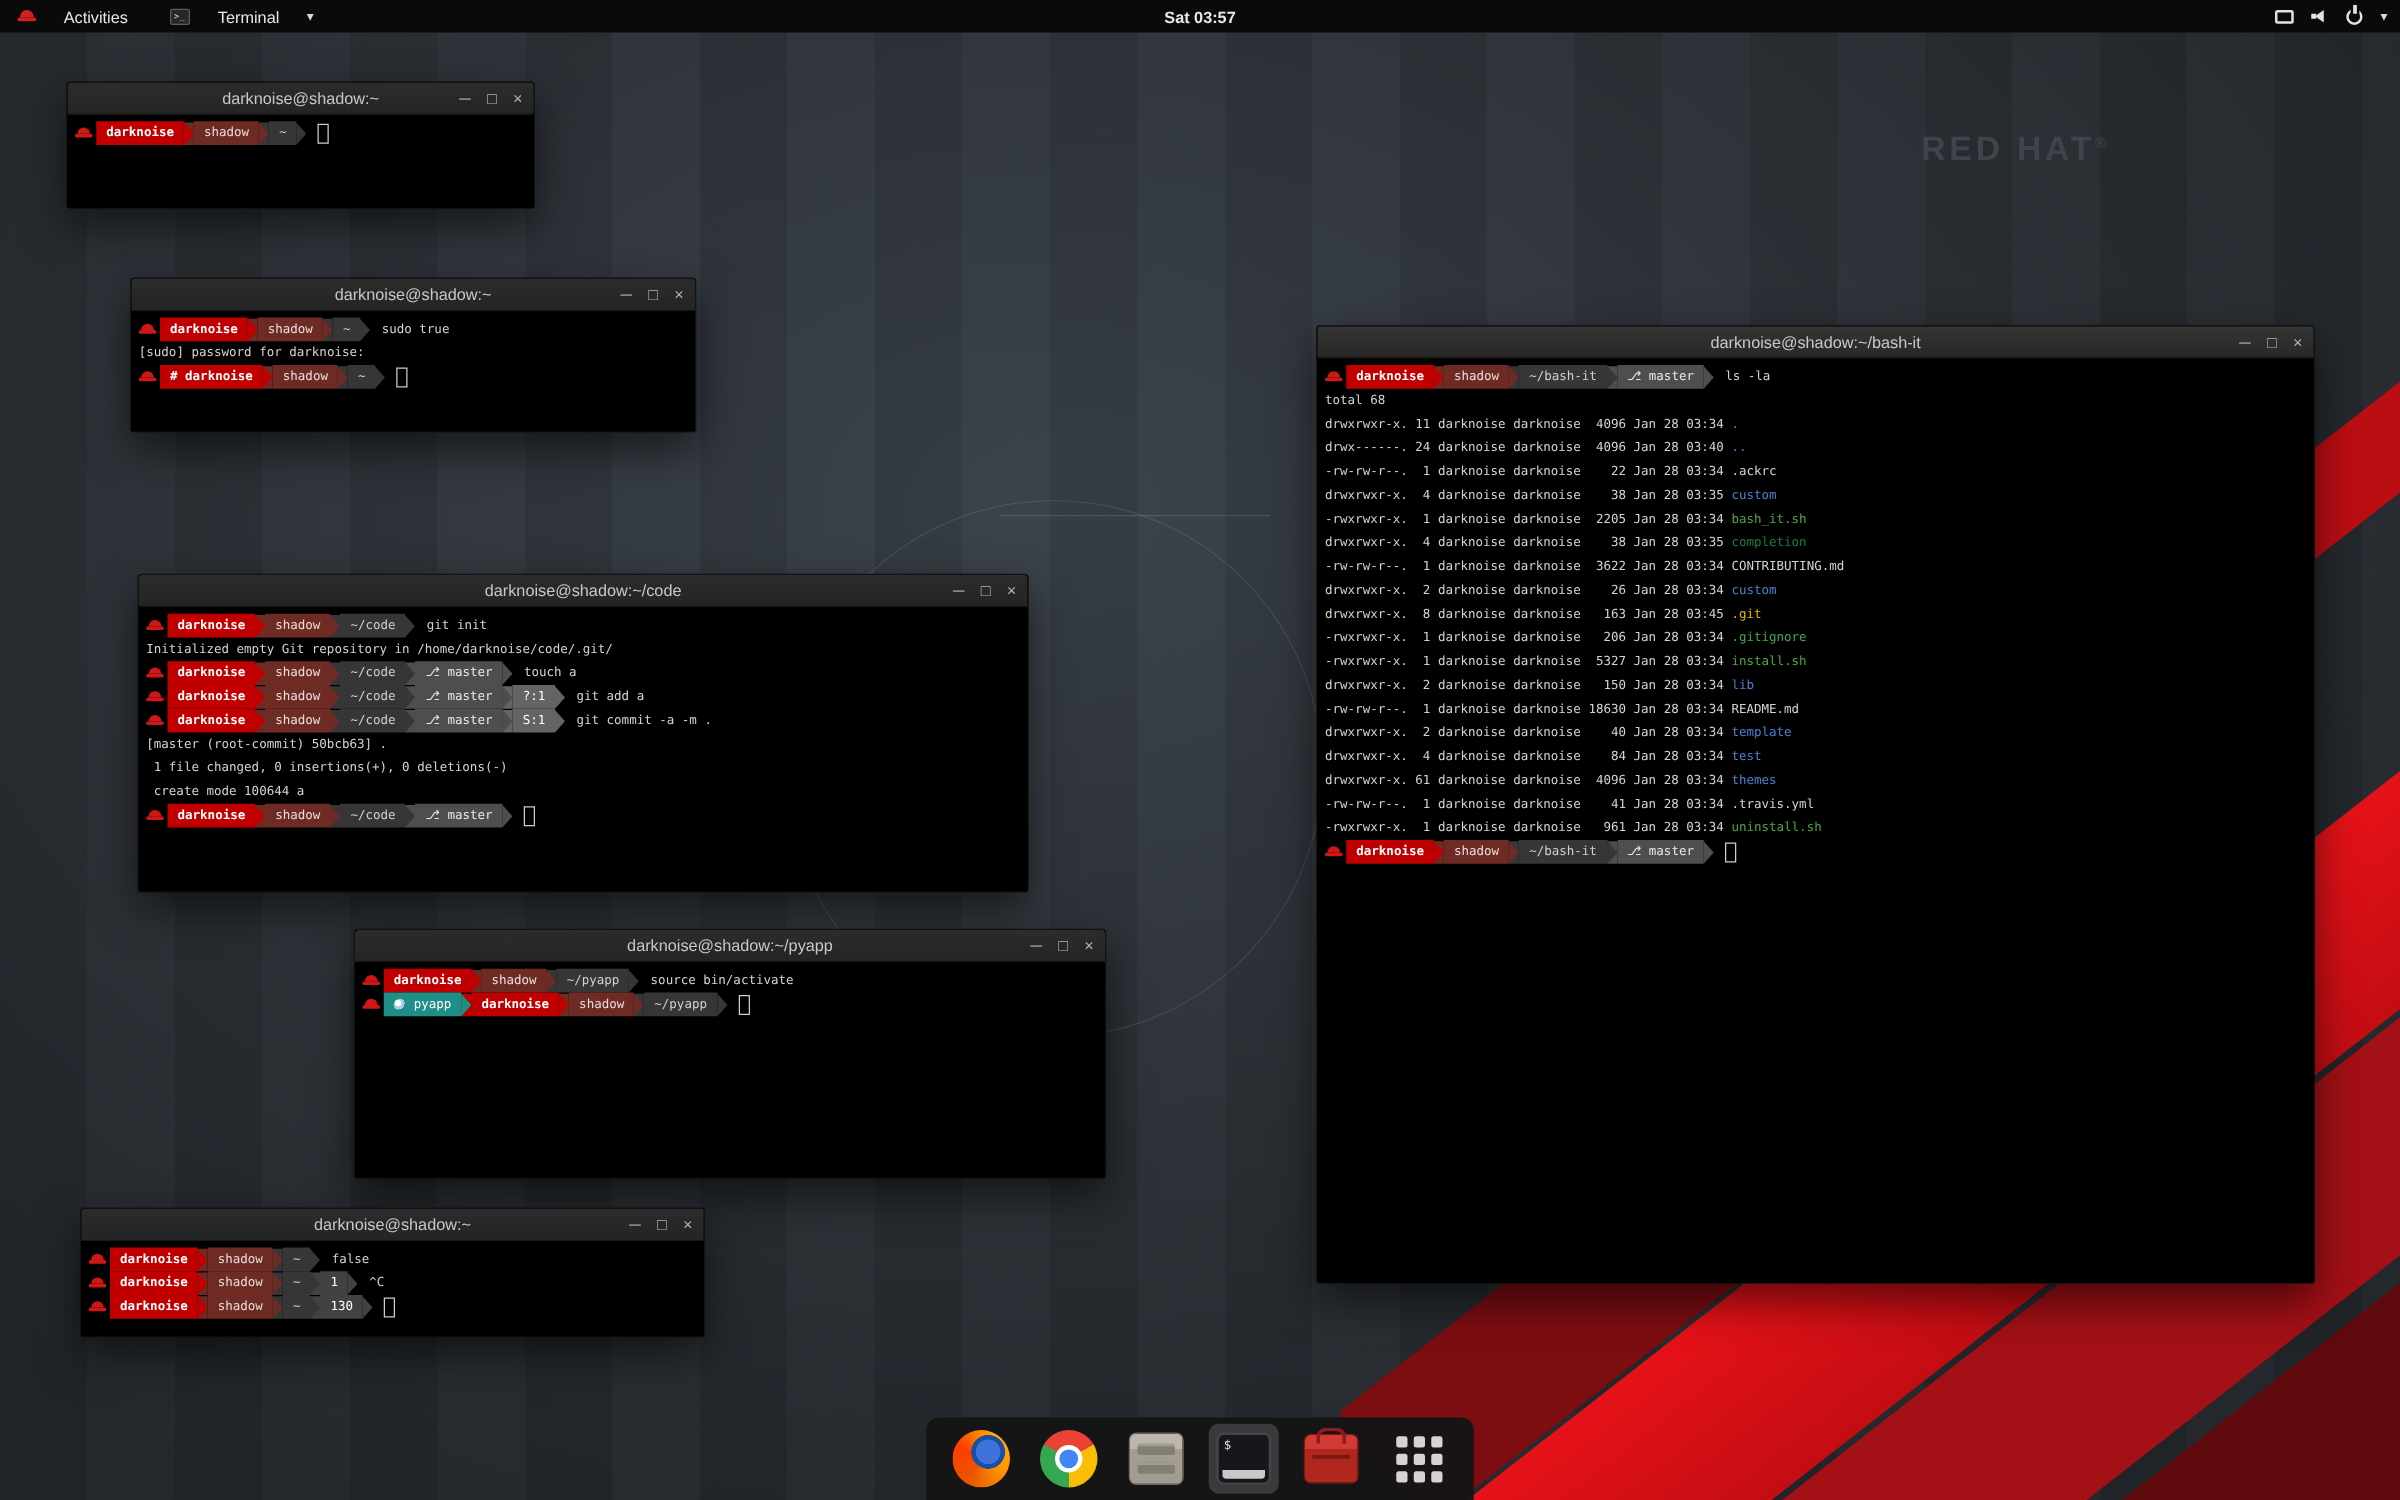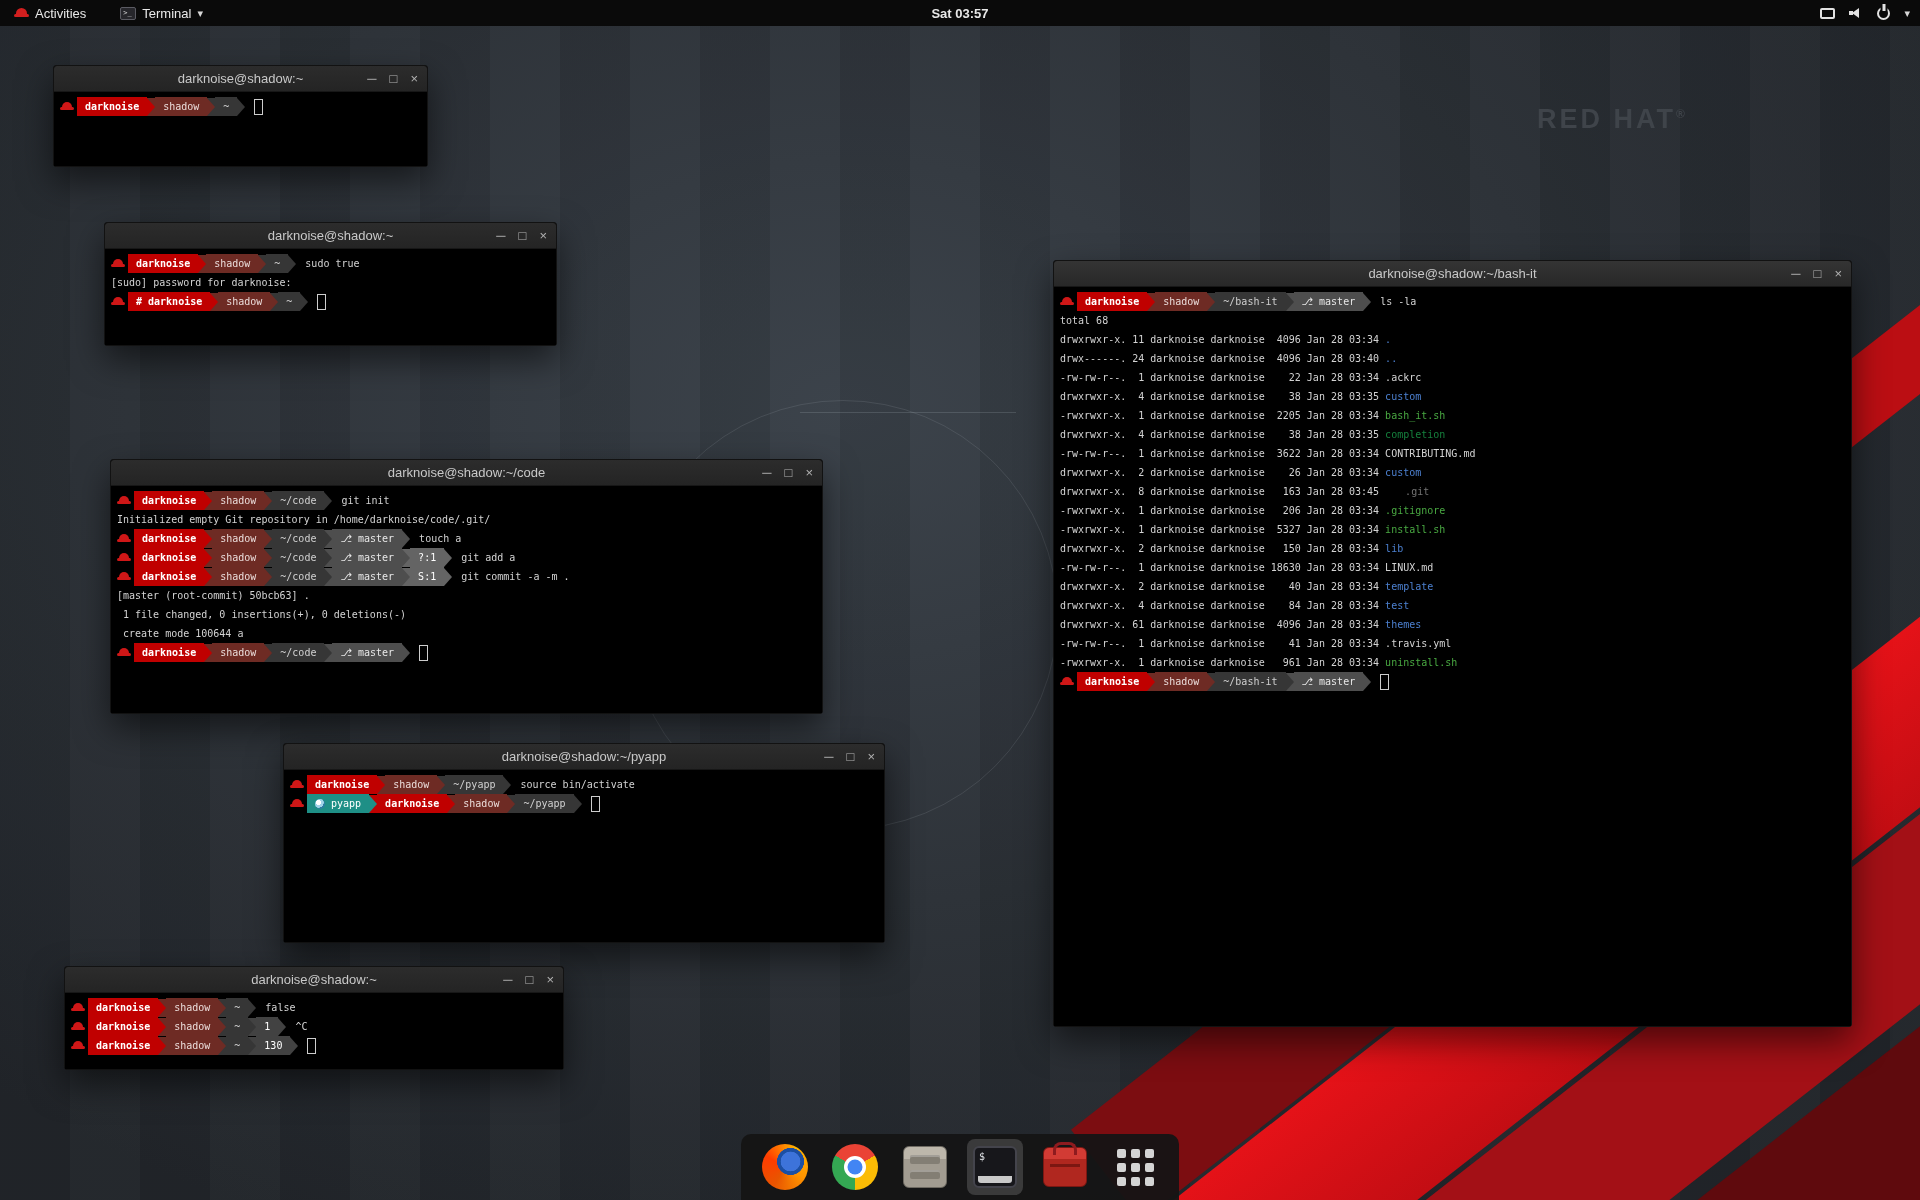--- a/index.html
+++ b/index.html
@@ -29,21 +29,21 @@
   
   .rh-logo { position:absolute; left:1537px; top:104px; user-select:none; }
   .rh-line1 { font-size:27px; font-weight:bold; letter-spacing:3px; color:#3f444a; }
   .rh-line2, .rh-line3 { font-size:44px; letter-spacing:2px; color:#54595f; line-height:48px; }
   .reg { font-size:12px; vertical-align:super; }
 
   
   .topbar { position:absolute; left:0; top:0; width:1920px; height:26px; background:#0a0a0a;
     display:flex; align-items:center; color:#e8e8e8; font-size:13px; z-index:50; }
   .tb-left { display:flex; align-items:center; gap:26px; padding-left:10px; }
-  .tb-item { display:flex; align-items:center; gap:6px; height:26px; padding:0 4px; cursor:default; }
+  .tb-item { display:flex; align-items:center; gap:22px; height:26px; padding:0 4px; cursor:default; }
   .tb-hat { position:relative; width:15px; height:14px; display:inline-block; }
   .tb-hat::before { content:''; position:absolute; left:2px; top:2px; width:11px; height:6px; background:#d21f1f; border-radius:6px 6px 0 0; }
   .tb-hat::after  { content:''; position:absolute; left:0; top:8px; width:15px; height:3px; background:#d21f1f; border-radius:2px; }
   .tb-termicon { width:16px; height:13px; background:#26262b; border:1px solid #5b5b63; border-radius:2px;
     font-family:"DejaVu Sans Mono",monospace; font-size:7px; color:#dadada; line-height:11px; padding-left:2px; display:inline-block; }
   .tb-caret { font-size:11px; color:#d8d8d8; }
   .tb-clock { position:absolute; left:50%; transform:translateX(-50%); font-weight:bold; }
   .tb-right { position:absolute; right:10px; top:0; height:26px; display:flex; align-items:center; gap:14px; }
   .icon-screen { width:15px; height:11px; border:2px solid #e2e2e2; border-radius:2px; display:inline-block; }
   .icon-vol { position:relative; width:14px; height:12px; display:inline-block; }
@@ -221,25 +221,25 @@
           <div class="tline prompt"><span class="hat"></span><span class="seg" style="background: rgb(192, 0, 0); color: rgb(255, 255, 255); font-weight: bold;">darknoise</span><span class="arrow" style="border-color: transparent transparent transparent rgb(192, 0, 0); background: rgb(110, 43, 36);"></span><span class="seg" style="background: rgb(110, 43, 36); color: rgb(234, 220, 218);">shadow</span><span class="arrow" style="border-color: transparent transparent transparent rgb(110, 43, 36); background: rgb(54, 54, 54);"></span><span class="seg" style="background: rgb(54, 54, 54); color: rgb(208, 208, 208);">~/bash-it</span><span class="arrow" style="border-color: transparent transparent transparent rgb(54, 54, 54); background: rgb(78, 78, 78);"></span><span class="seg" style="background: rgb(78, 78, 78); color: rgb(232, 232, 232);">⎇ master</span><span class="arrow" style="border-color: transparent transparent transparent rgb(78, 78, 78); background: transparent;"></span><span class="cmd">ls -la</span></div>
           <div class="tline">total 68</div>
           <div class="tline">drwxrwxr-x. 11 darknoise darknoise  4096 Jan 28 03:34 <span style="color: rgb(76, 128, 208);">.</span></div>
           <div class="tline">drwx------. 24 darknoise darknoise  4096 Jan 28 03:40 <span style="color: rgb(76, 128, 208);">..</span></div>
           <div class="tline">-rw-rw-r--.  1 darknoise darknoise    22 Jan 28 03:34 <span>.ackrc</span></div>
           <div class="tline">drwxrwxr-x.  4 darknoise darknoise    38 Jan 28 03:35 <span style="color: rgb(76, 128, 208);">custom</span></div>
           <div class="tline">-rwxrwxr-x.  1 darknoise darknoise  2205 Jan 28 03:34 <span style="color: rgb(73, 169, 66);">bash_it.sh</span></div>
           <div class="tline">drwxrwxr-x.  4 darknoise darknoise    38 Jan 28 03:35 <span style="color: #15803d;">completion</span></div>
           <div class="tline">-rw-rw-r--.  1 darknoise darknoise  3622 Jan 28 03:34 <span>CONTRIBUTING.md</span></div>
           <div class="tline">drwxrwxr-x.  2 darknoise darknoise    26 Jan 28 03:34 <span style="color: rgb(76, 128, 208);">custom</span></div>
-          <div class="tline">drwxrwxr-x.  8 darknoise darknoise   163 Jan 28 03:45 <span style="color: #737373; margin-left: 20px;">.git</span></div>
+          <div class="tline">drwxrwxr-x.  8 darknoise darknoise   163 Jan 28 03:45 <span style="color: #eab308;">.git</span></div>
           <div class="tline">-rwxrwxr-x.  1 darknoise darknoise   206 Jan 28 03:34 <span style="color: rgb(73, 169, 66);">.gitignore</span></div>
           <div class="tline">-rwxrwxr-x.  1 darknoise darknoise  5327 Jan 28 03:34 <span style="color: rgb(73, 169, 66);">install.sh</span></div>
           <div class="tline">drwxrwxr-x.  2 darknoise darknoise   150 Jan 28 03:34 <span style="color: rgb(76, 128, 208);">lib</span></div>
-          <div class="tline">-rw-rw-r--.  1 darknoise darknoise 18630 Jan 28 03:34 <span>LINUX.md</span></div>
+          <div class="tline">-rw-rw-r--.  1 darknoise darknoise 18630 Jan 28 03:34 <span>README.md</span></div>
           <div class="tline">drwxrwxr-x.  2 darknoise darknoise    40 Jan 28 03:34 <span style="color: rgb(76, 128, 208);">template</span></div>
           <div class="tline">drwxrwxr-x.  4 darknoise darknoise    84 Jan 28 03:34 <span style="color: rgb(76, 128, 208);">test</span></div>
           <div class="tline">drwxrwxr-x. 61 darknoise darknoise  4096 Jan 28 03:34 <span style="color: rgb(76, 128, 208);">themes</span></div>
           <div class="tline">-rw-rw-r--.  1 darknoise darknoise    41 Jan 28 03:34 <span>.travis.yml</span></div>
           <div class="tline">-rwxrwxr-x.  1 darknoise darknoise   961 Jan 28 03:34 <span style="color: rgb(73, 169, 66);">uninstall.sh</span></div>
           <div class="tline prompt"><span class="hat"></span><span class="seg" style="background: rgb(192, 0, 0); color: rgb(255, 255, 255); font-weight: bold;">darknoise</span><span class="arrow" style="border-color: transparent transparent transparent rgb(192, 0, 0); background: rgb(110, 43, 36);"></span><span class="seg" style="background: rgb(110, 43, 36); color: rgb(234, 220, 218);">shadow</span><span class="arrow" style="border-color: transparent transparent transparent rgb(110, 43, 36); background: rgb(54, 54, 54);"></span><span class="seg" style="background: rgb(54, 54, 54); color: rgb(208, 208, 208);">~/bash-it</span><span class="arrow" style="border-color: transparent transparent transparent rgb(54, 54, 54); background: rgb(78, 78, 78);"></span><span class="seg" style="background: rgb(78, 78, 78); color: rgb(232, 232, 232);">⎇ master</span><span class="arrow" style="border-color: transparent transparent transparent rgb(78, 78, 78); background: transparent;"></span><span class="cursor"></span></div>
         </div>
       </div>
     </div>
 

